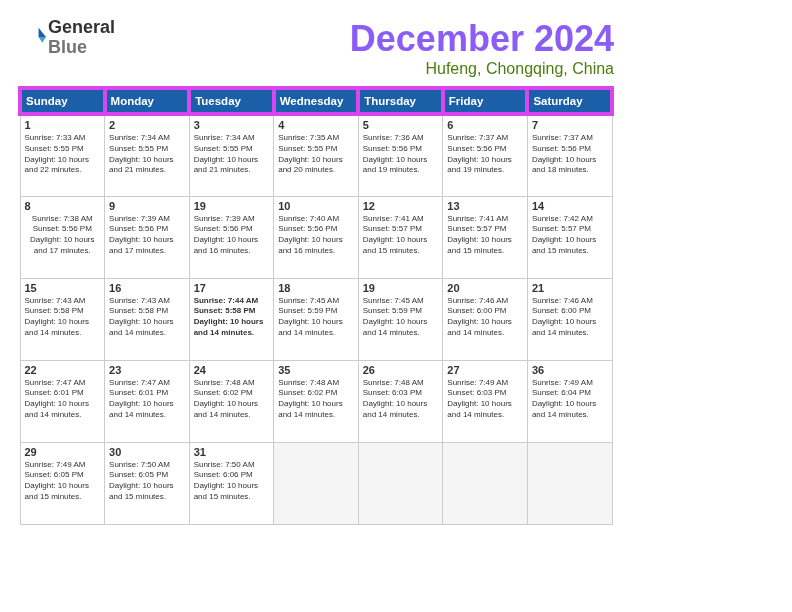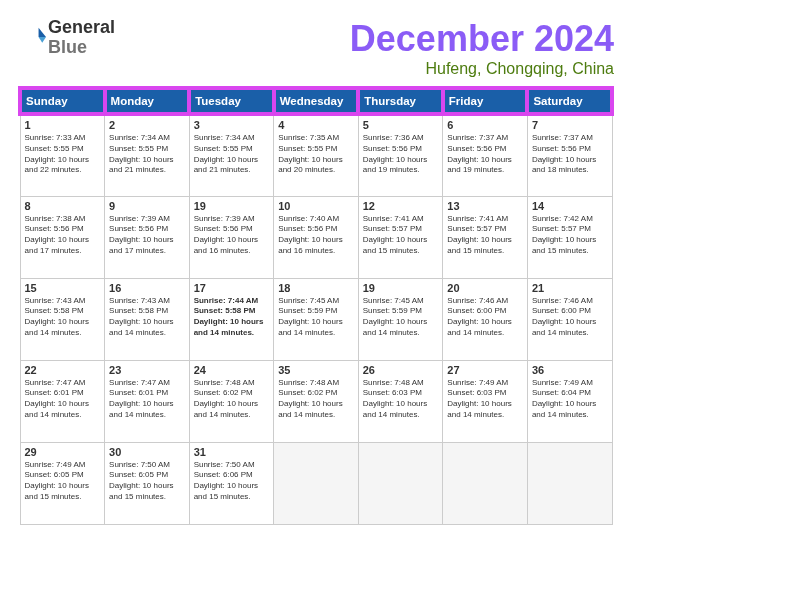--- a/index.html
+++ b/index.html
@@ -168,21 +168,21 @@
             <span class="day-num">7</span>
             <div class="cell-text" style="white-space: pre-line;">Sunrise: 7:37 AM
 Sunset: 5:56 PM
 Daylight: 10 hours
 and 18 minutes.</div>
           </td>
         </tr>
         <tr>
           <td>
             <span class="day-num">8</span>
-            <div class="cell-text" style="white-space: pre-line;">Sunrise: 7:38 AM
+            <div class="cell-text" style="white-space: pre-line; text-align: center;">Sunrise: 7:38 AM
 Sunset: 5:56 PM
 Daylight: 10 hours
 and 17 minutes.</div>
           </td>
           <td>
             <span class="day-num">9</span>
             <div class="cell-text" style="white-space: pre-line;">Sunrise: 7:39 AM
 Sunset: 5:56 PM
 Daylight: 10 hours
 and 17 minutes.</div>

